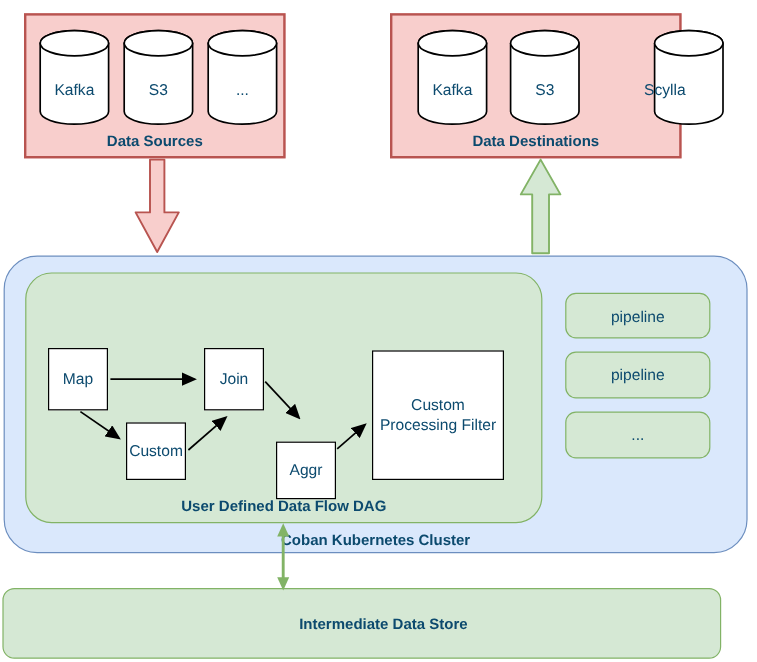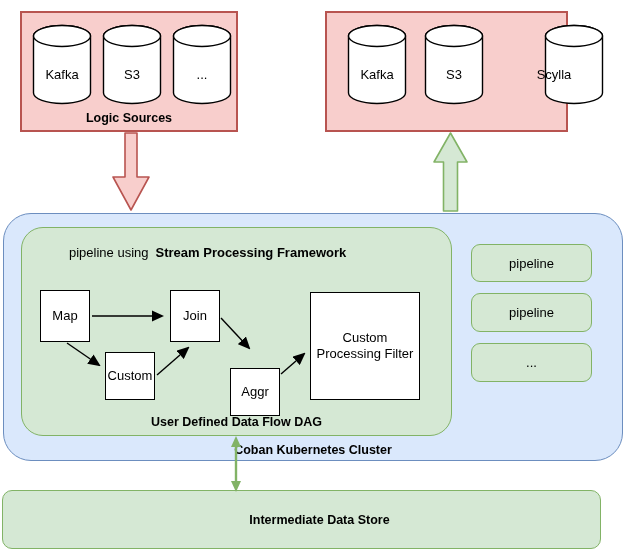--- a/index.html
+++ b/index.html
@@ -1,18 +1,18 @@
 <!DOCTYPE html>
 <html><head>
 <meta charset="utf-8">
 <style>
   html,body{margin:0;padding:0;background:#fff;}
   #canvas{
     position:relative;width:631px;height:552px;background:#ffffff;
-    font-family:"Liberation Sans", sans-serif;color:#000000;overflow:hidden;
+    font-family:"Liberation Sans", sans-serif;color:#0c4a6e;overflow:hidden;
   }
   .abs{position:absolute;box-sizing:border-box;}
 
   
   .pink-box{background:#f8cecc;border:2px solid #b85450;}
   .box-title{
     position:absolute;left:0;right:0;bottom:5px;text-align:center;
     font-weight:bold;font-size:12.5px;line-height:14px;
   }
 
@@ -87,21 +87,21 @@
       </svg>
       <span class="cyl-label">S3</span>
     </div>
     <div class="cyl" style="left:150px;top:11px;">
       <svg width="60" height="81" viewBox="0 0 60 81">
         <path d="M1.5 12 A28.5 10.5 0 0 1 58.5 12 L58.5 69 A28.5 10.5 0 0 1 1.5 69 Z" fill="#fff" stroke="#000" stroke-width="1.4"></path>
         <ellipse cx="30" cy="12" rx="28.5" ry="10.5" fill="#fff" stroke="#000" stroke-width="1.4"></ellipse>
       </svg>
       <span class="cyl-label">...</span>
     </div>
-    <div class="box-title">Logic Sources</div>
+    <div class="box-title">Data Sources</div>
   </div>
 
   <div class="abs pink-box" style="left:325px;top:11px;width:243px;height:121px;">
     <div class="cyl" style="left:20px;top:11px;">
       <svg width="60" height="81" viewBox="0 0 60 81">
         <path d="M1.5 12 A28.5 10.5 0 0 1 58.5 12 L58.5 69 A28.5 10.5 0 0 1 1.5 69 Z" fill="#fff" stroke="#000" stroke-width="1.4"></path>
         <ellipse cx="30" cy="12" rx="28.5" ry="10.5" fill="#fff" stroke="#000" stroke-width="1.4"></ellipse>
       </svg>
       <span class="cyl-label">Kafka</span>
     </div>
@@ -112,30 +112,28 @@
       </svg>
       <span class="cyl-label">S3</span>
     </div>
     <div class="cyl" style="left:177px;top:11px;padding-left:40px;">
       <svg width="60" height="81" viewBox="0 0 60 81">
         <path d="M1.5 12 A28.5 10.5 0 0 1 58.5 12 L58.5 69 A28.5 10.5 0 0 1 1.5 69 Z" fill="#fff" stroke="#000" stroke-width="1.4"></path>
         <ellipse cx="30" cy="12" rx="28.5" ry="10.5" fill="#fff" stroke="#000" stroke-width="1.4"></ellipse>
       </svg>
       <span class="cyl-label">Scylla</span>
     </div>
+    <div class="box-title">Data Destinations</div>
   </div>
 
   <div class="abs cluster-box" style="left:3px;top:213px;width:620px;height:248px;">
     <div class="cluster-title">Coban Kubernetes Cluster</div>
   </div>
 
   <div class="abs dag-box" style="left:21px;top:227px;width:431px;height:209px;">
-    <div class="dag-title">
-      <span>pipeline using</span><b>Stream Processing Framework</b>
-    </div>
     <div class="dag-caption">User Defined Data Flow DAG</div>
   </div>
 
   <div class="abs node" style="left:40px;top:290px;width:50px;height:52px;">Map</div>
   <div class="abs node" style="left:170px;top:290px;width:50px;height:52px;">Join</div>
   <div class="abs node" style="left:105px;top:352px;width:50px;height:48px;">Custom</div>
   <div class="abs node" style="left:230px;top:368px;width:50px;height:48px;">Aggr</div>
   <div class="abs node" style="left:310px;top:292px;width:110px;height:108px;">Custom Processing Filter</div>
 
   <div class="abs pill" style="left:471px;top:232px;width:121px;height:38px;">pipeline</div>

